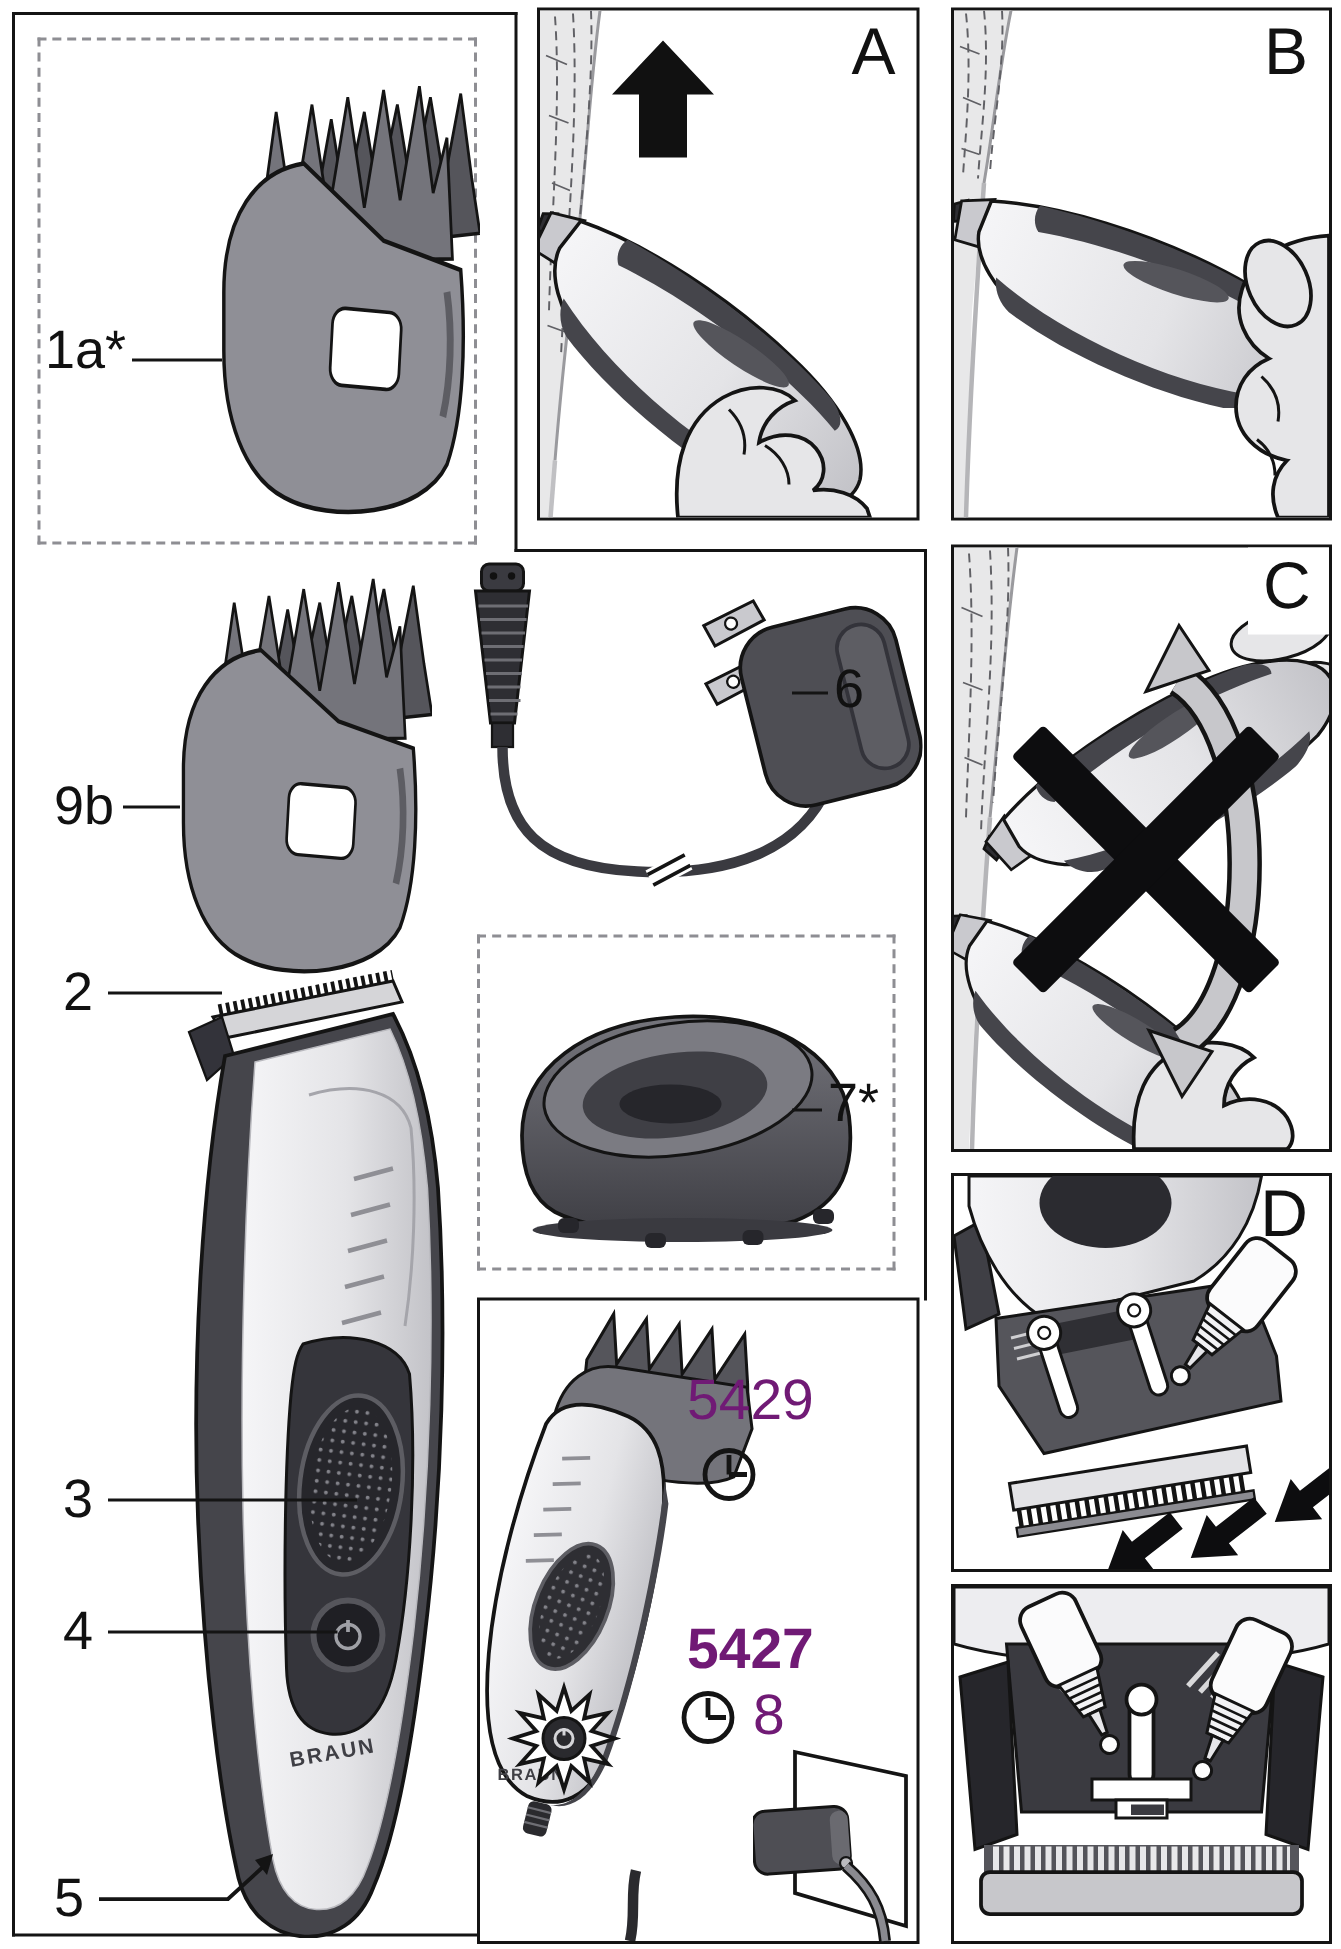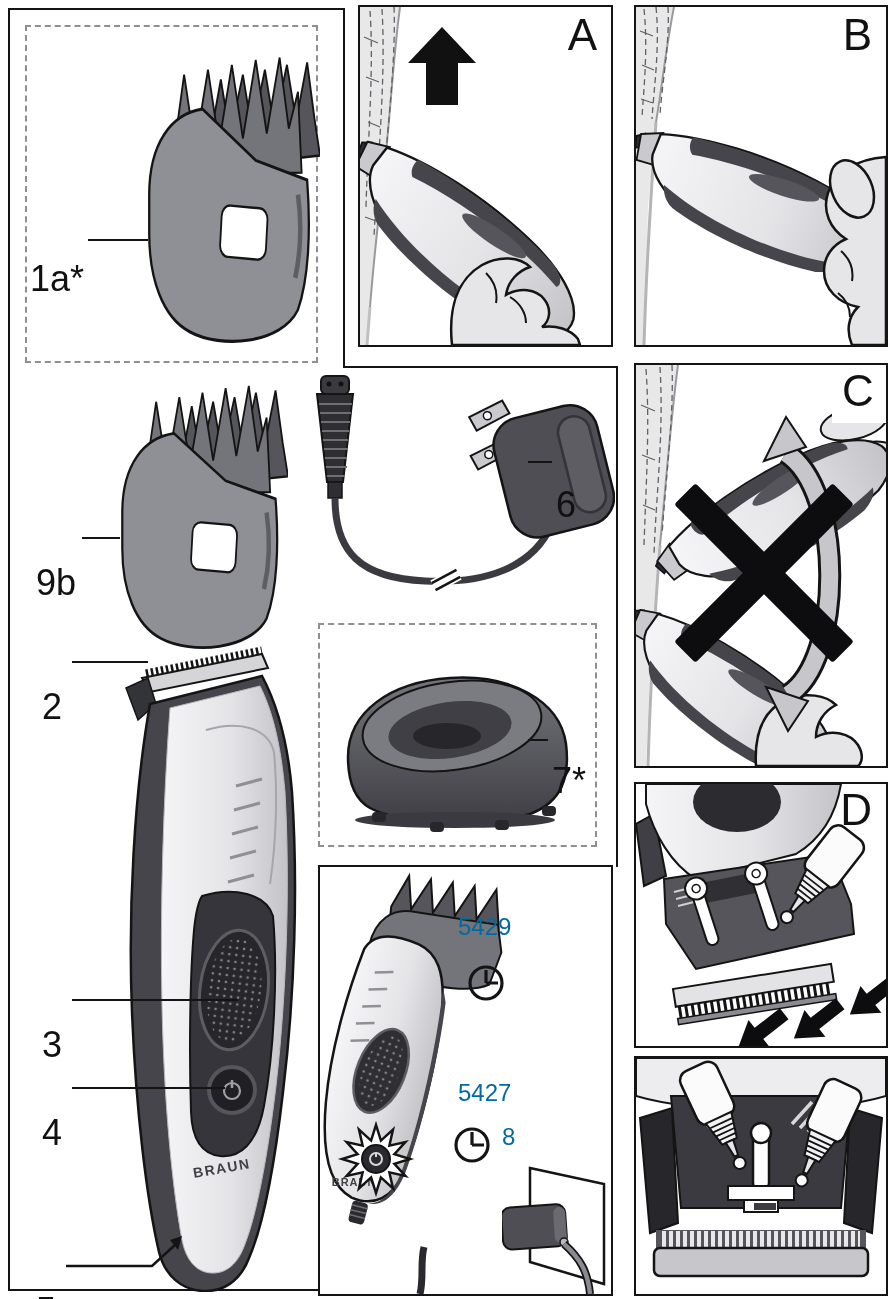--- a/index.html
+++ b/index.html
@@ -2,24 +2,24 @@
 <html><head>
 <meta charset="utf-8">
 <style>
   html,body{margin:0;padding:0;background:#fff;}
   .page{position:relative;width:894px;height:1299px;background:#fff;overflow:hidden;
         font-family:"Liberation Sans",sans-serif;color:#141414;}
   .hline,.vline{position:absolute;background:#141414;}
   .hline{height:2px;} .vline{width:2px;}
   .panel{position:absolute;background:#fff;border:2px solid #141414;box-sizing:border-box;}
   .dashed-box{position:absolute;border:2px dashed #8e8e93;box-sizing:border-box;}
-  .part-label{position:absolute;font-size:36px;color:#111;letter-spacing:0;margin-top:46px;}
+  .part-label{position:absolute;font-size:36px;color:#111;letter-spacing:0;}
   .leader{position:absolute;background:#141414;height:2px;}
   .step-letter{position:absolute;font-size:44px;color:#111;line-height:1;}
-  .model-num{position:absolute;font-size:24px;color:#0369a1;}
+  .model-num{position:absolute;font-size:38px;color:#701a75;}
   .abs{position:absolute;}
   svg{display:block;}
 </style>
 </head>
 <body>
 
 <div class="page">
 
   <svg width="0" height="0" style="position:absolute" aria-hidden="true">
     <defs>
@@ -297,21 +297,21 @@
         <path d="M0,-7 v5" stroke="#d5d5d8" stroke-width="2"></path>
       </g>
       <path d="M104,380 C100,396 104,410 100,427" stroke="#2a2a2e" stroke-width="7" fill="none"></path>
     </svg>
 
     <div class="model-num" style="left:138px;top:46px;">5429</div>
     <svg class="abs" style="left:146px;top:96px" width="40" height="40" viewBox="0 0 40 40">
         <use href="#clockicon"></use>
       </svg>
 
-    <div class="model-num" style="left:138px;top:212px;">5427</div>
+    <div class="model-num" style="left:138px;top:212px;font-weight:bold;">5427</div>
     <svg class="abs" style="left:132px;top:258px" width="40" height="40" viewBox="0 0 40 40">
         <use href="#clockicon"></use>
       </svg>
     <div class="model-num" style="left:182px;top:256px;">8</div>
 
     <svg class="abs" style="left:182px;top:295px" width="110" height="134" viewBox="0 0 110 134">
       <polygon points="28,6 102,22 102,122 28,100" fill="#fff" stroke="#141414" stroke-width="2.5"></polygon>
       <g transform="rotate(-4 30 64)">
         <rect x="0" y="44" width="64" height="42" rx="9" fill="#4e4e54" stroke="#141414" stroke-width="2"></rect>
         <rect x="52" y="47" width="12" height="36" rx="6" fill="#6a6a70"></rect>

